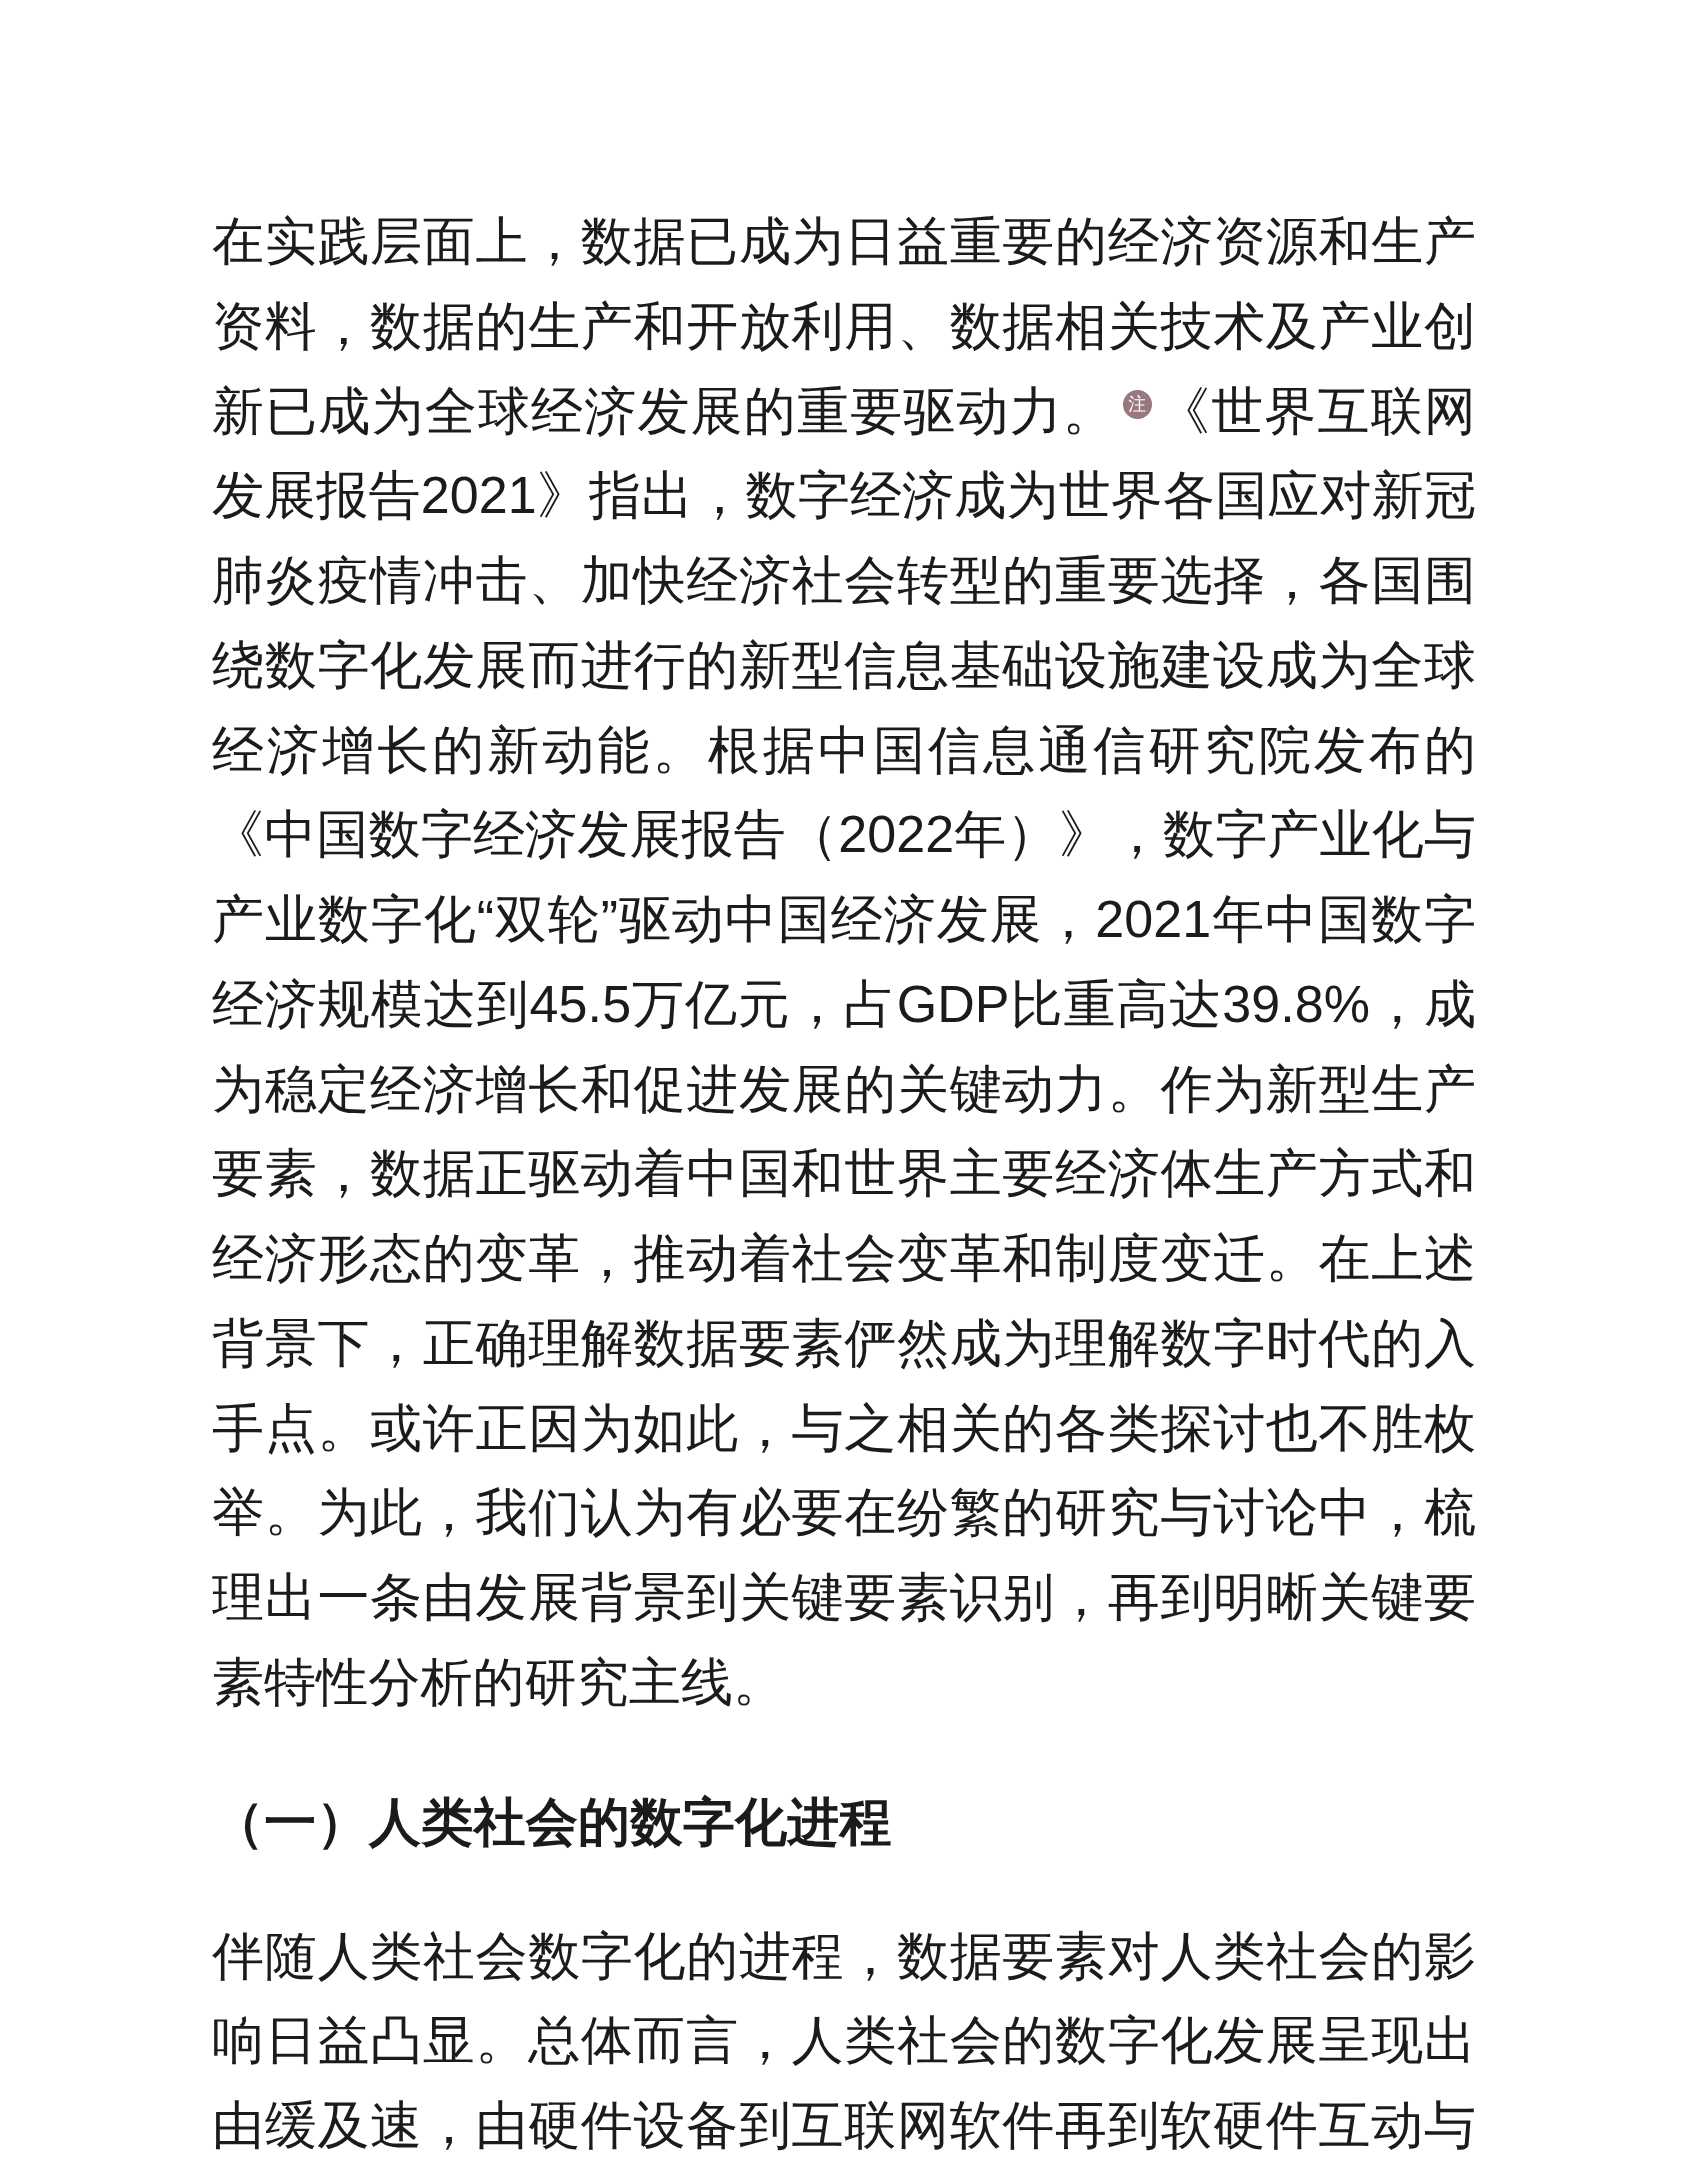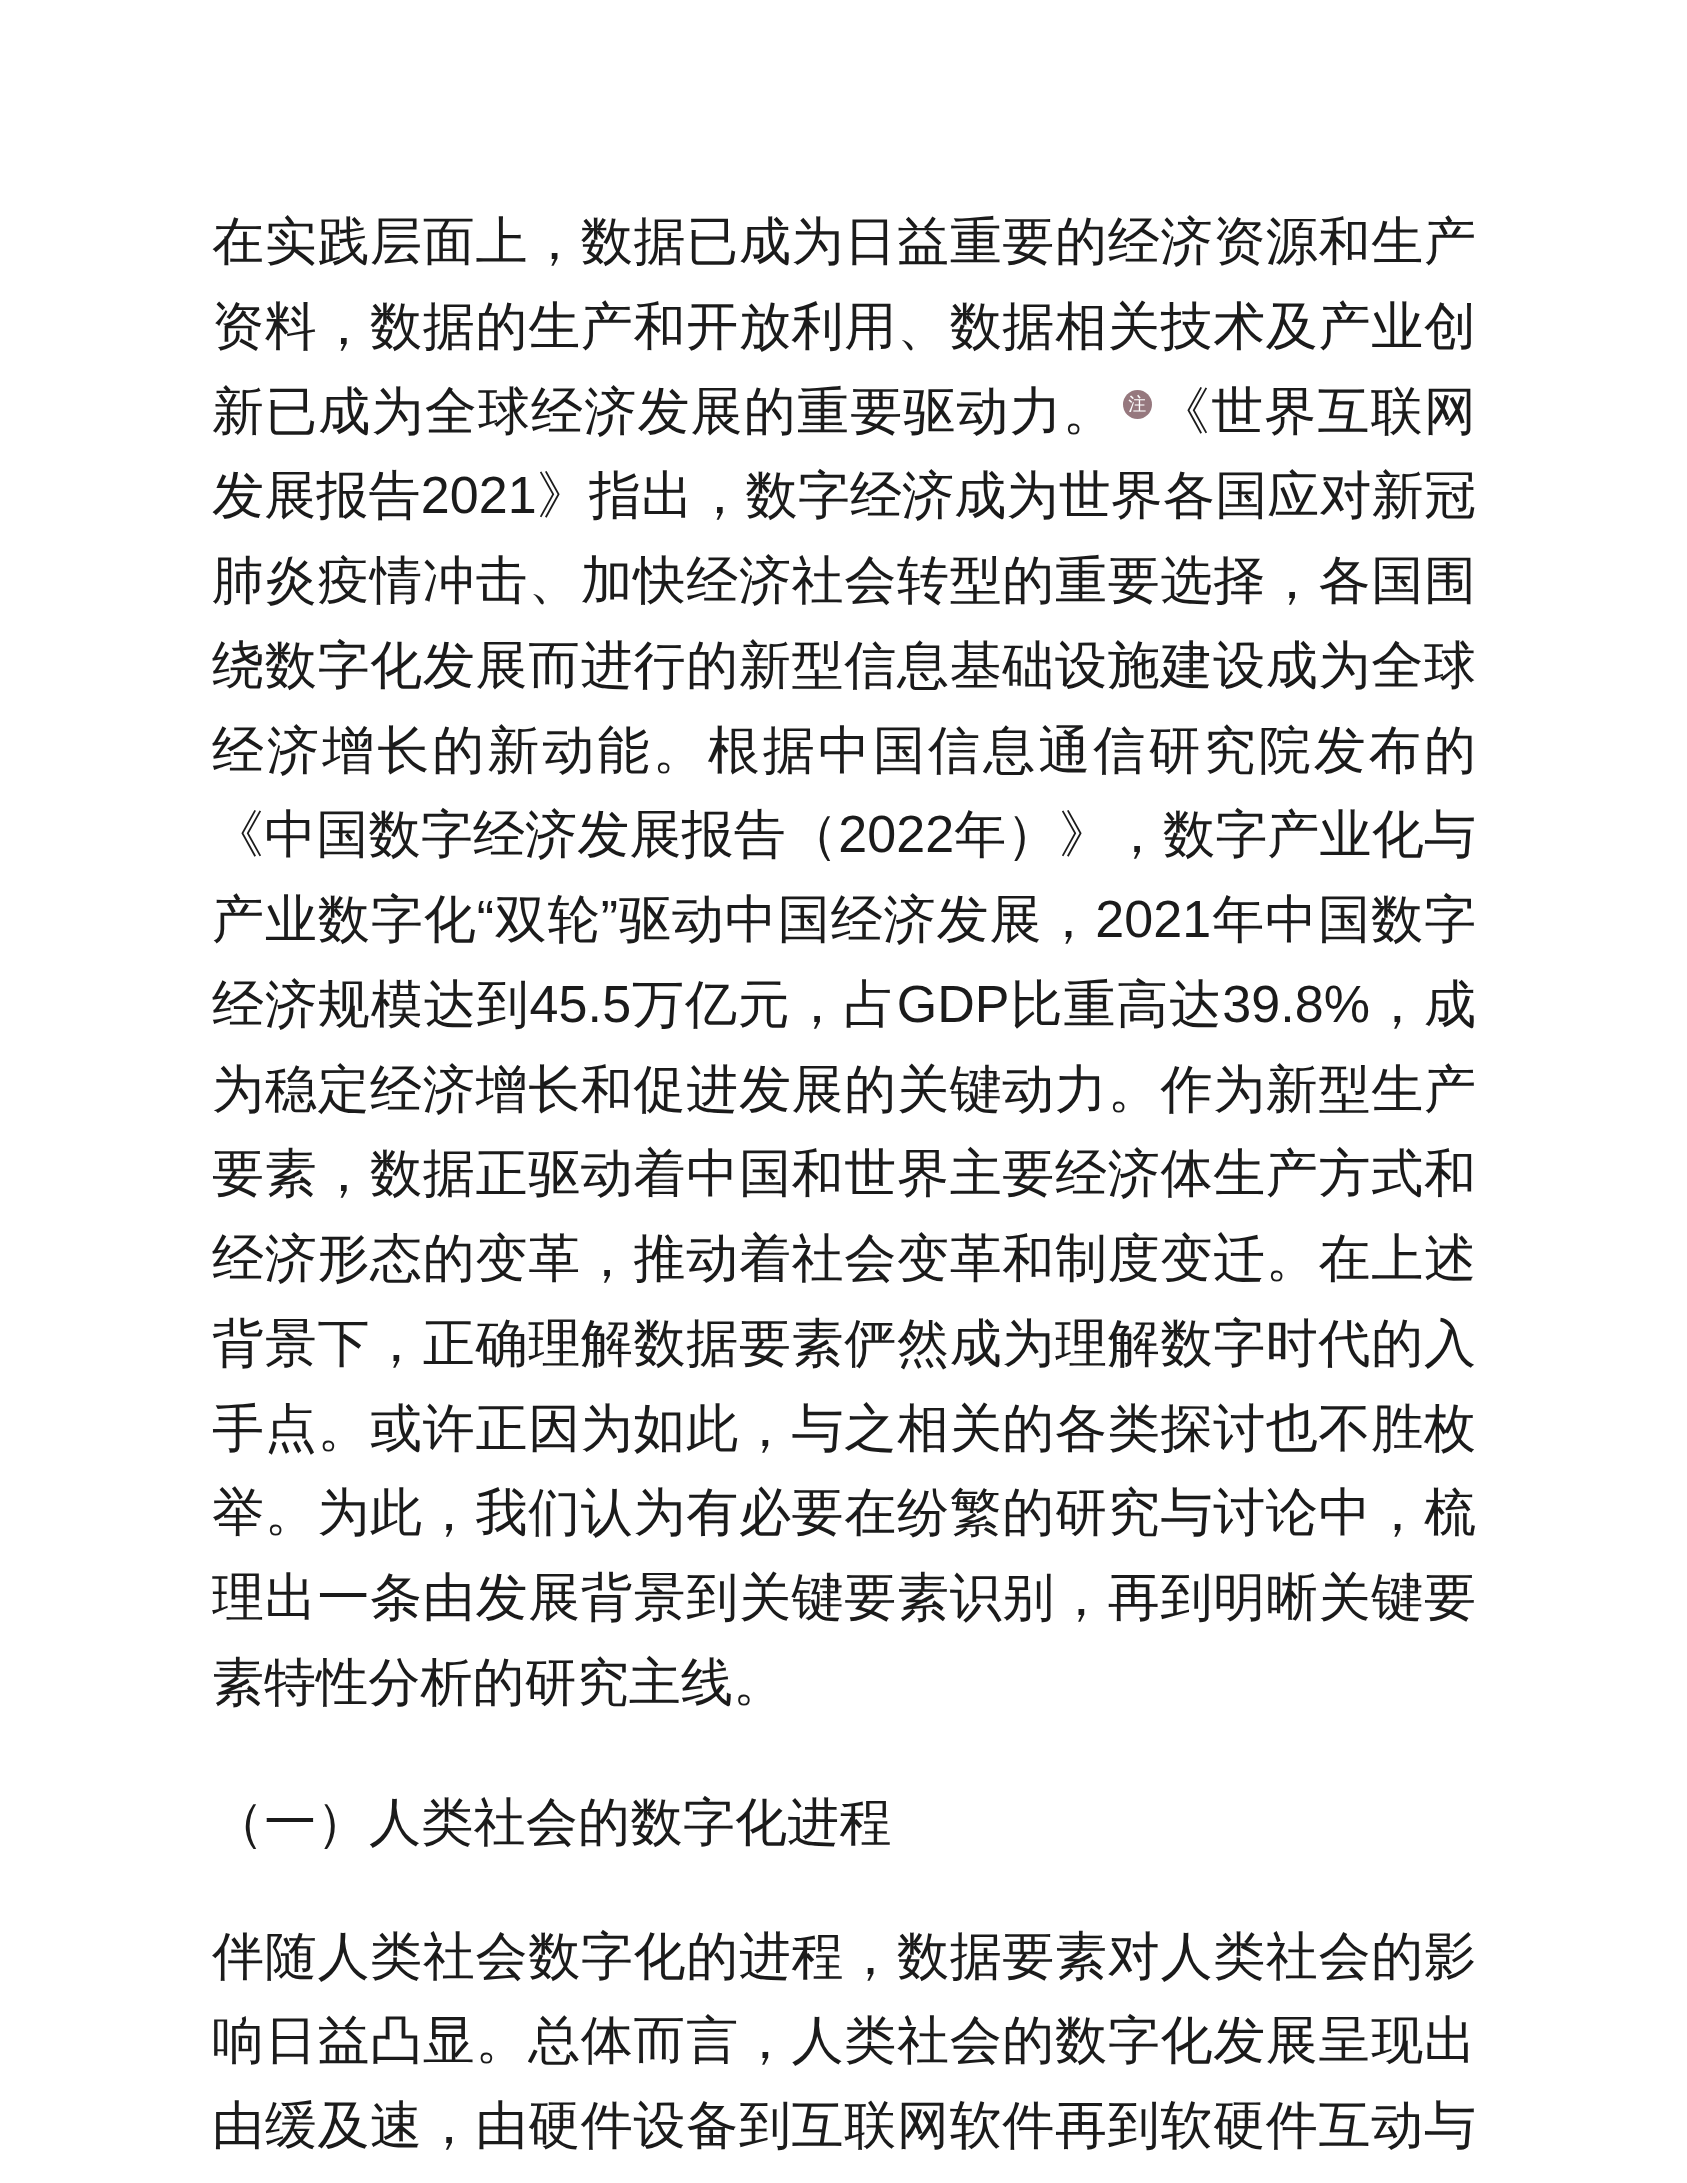--- a/index.html
+++ b/index.html
@@ -39,21 +39,21 @@
     font-weight: 400;
   }
 
   .para:last-child {
     margin-bottom: 0;
   }
 
   .heading {
     font-size: 52px;
     line-height: 1.5;
-    font-weight: 400;
+    font-weight: 700;
     margin: 0 0 53px 0;
     letter-spacing: 0.3px;
   }
 
   
   .note-badge {
     display: inline-block;
     width: 29px;
     height: 29px;
     line-height: 29px;

